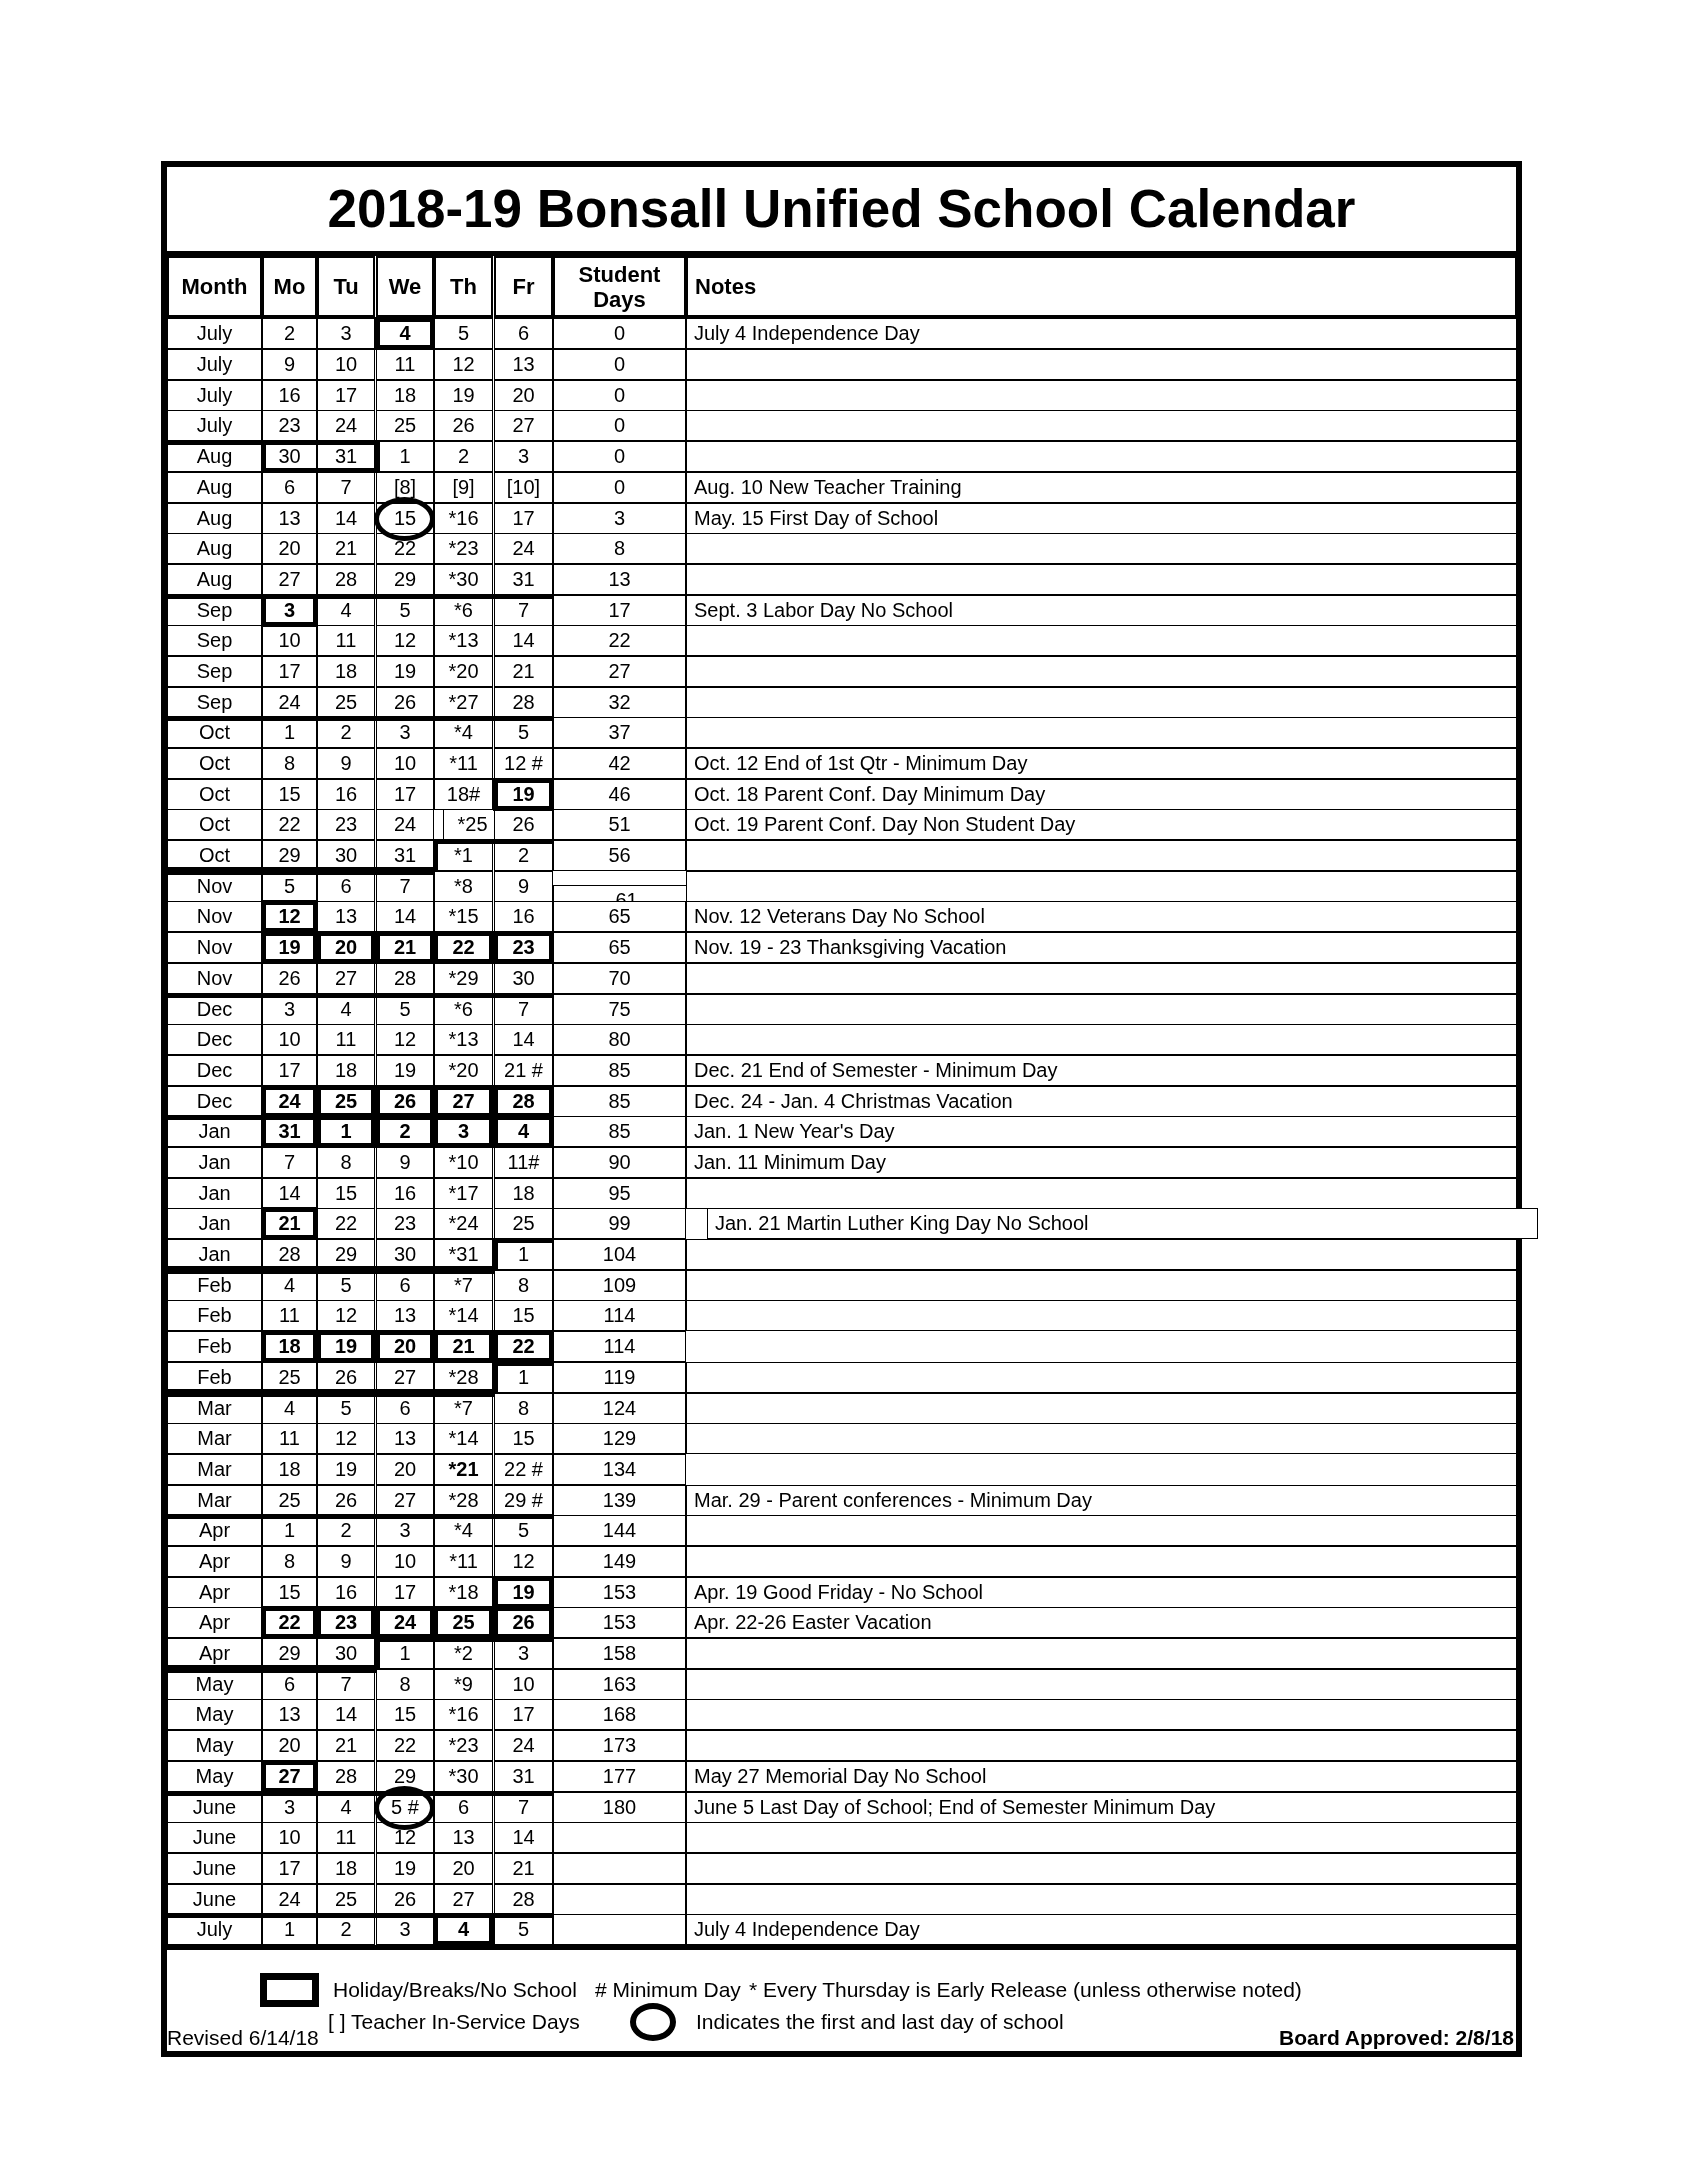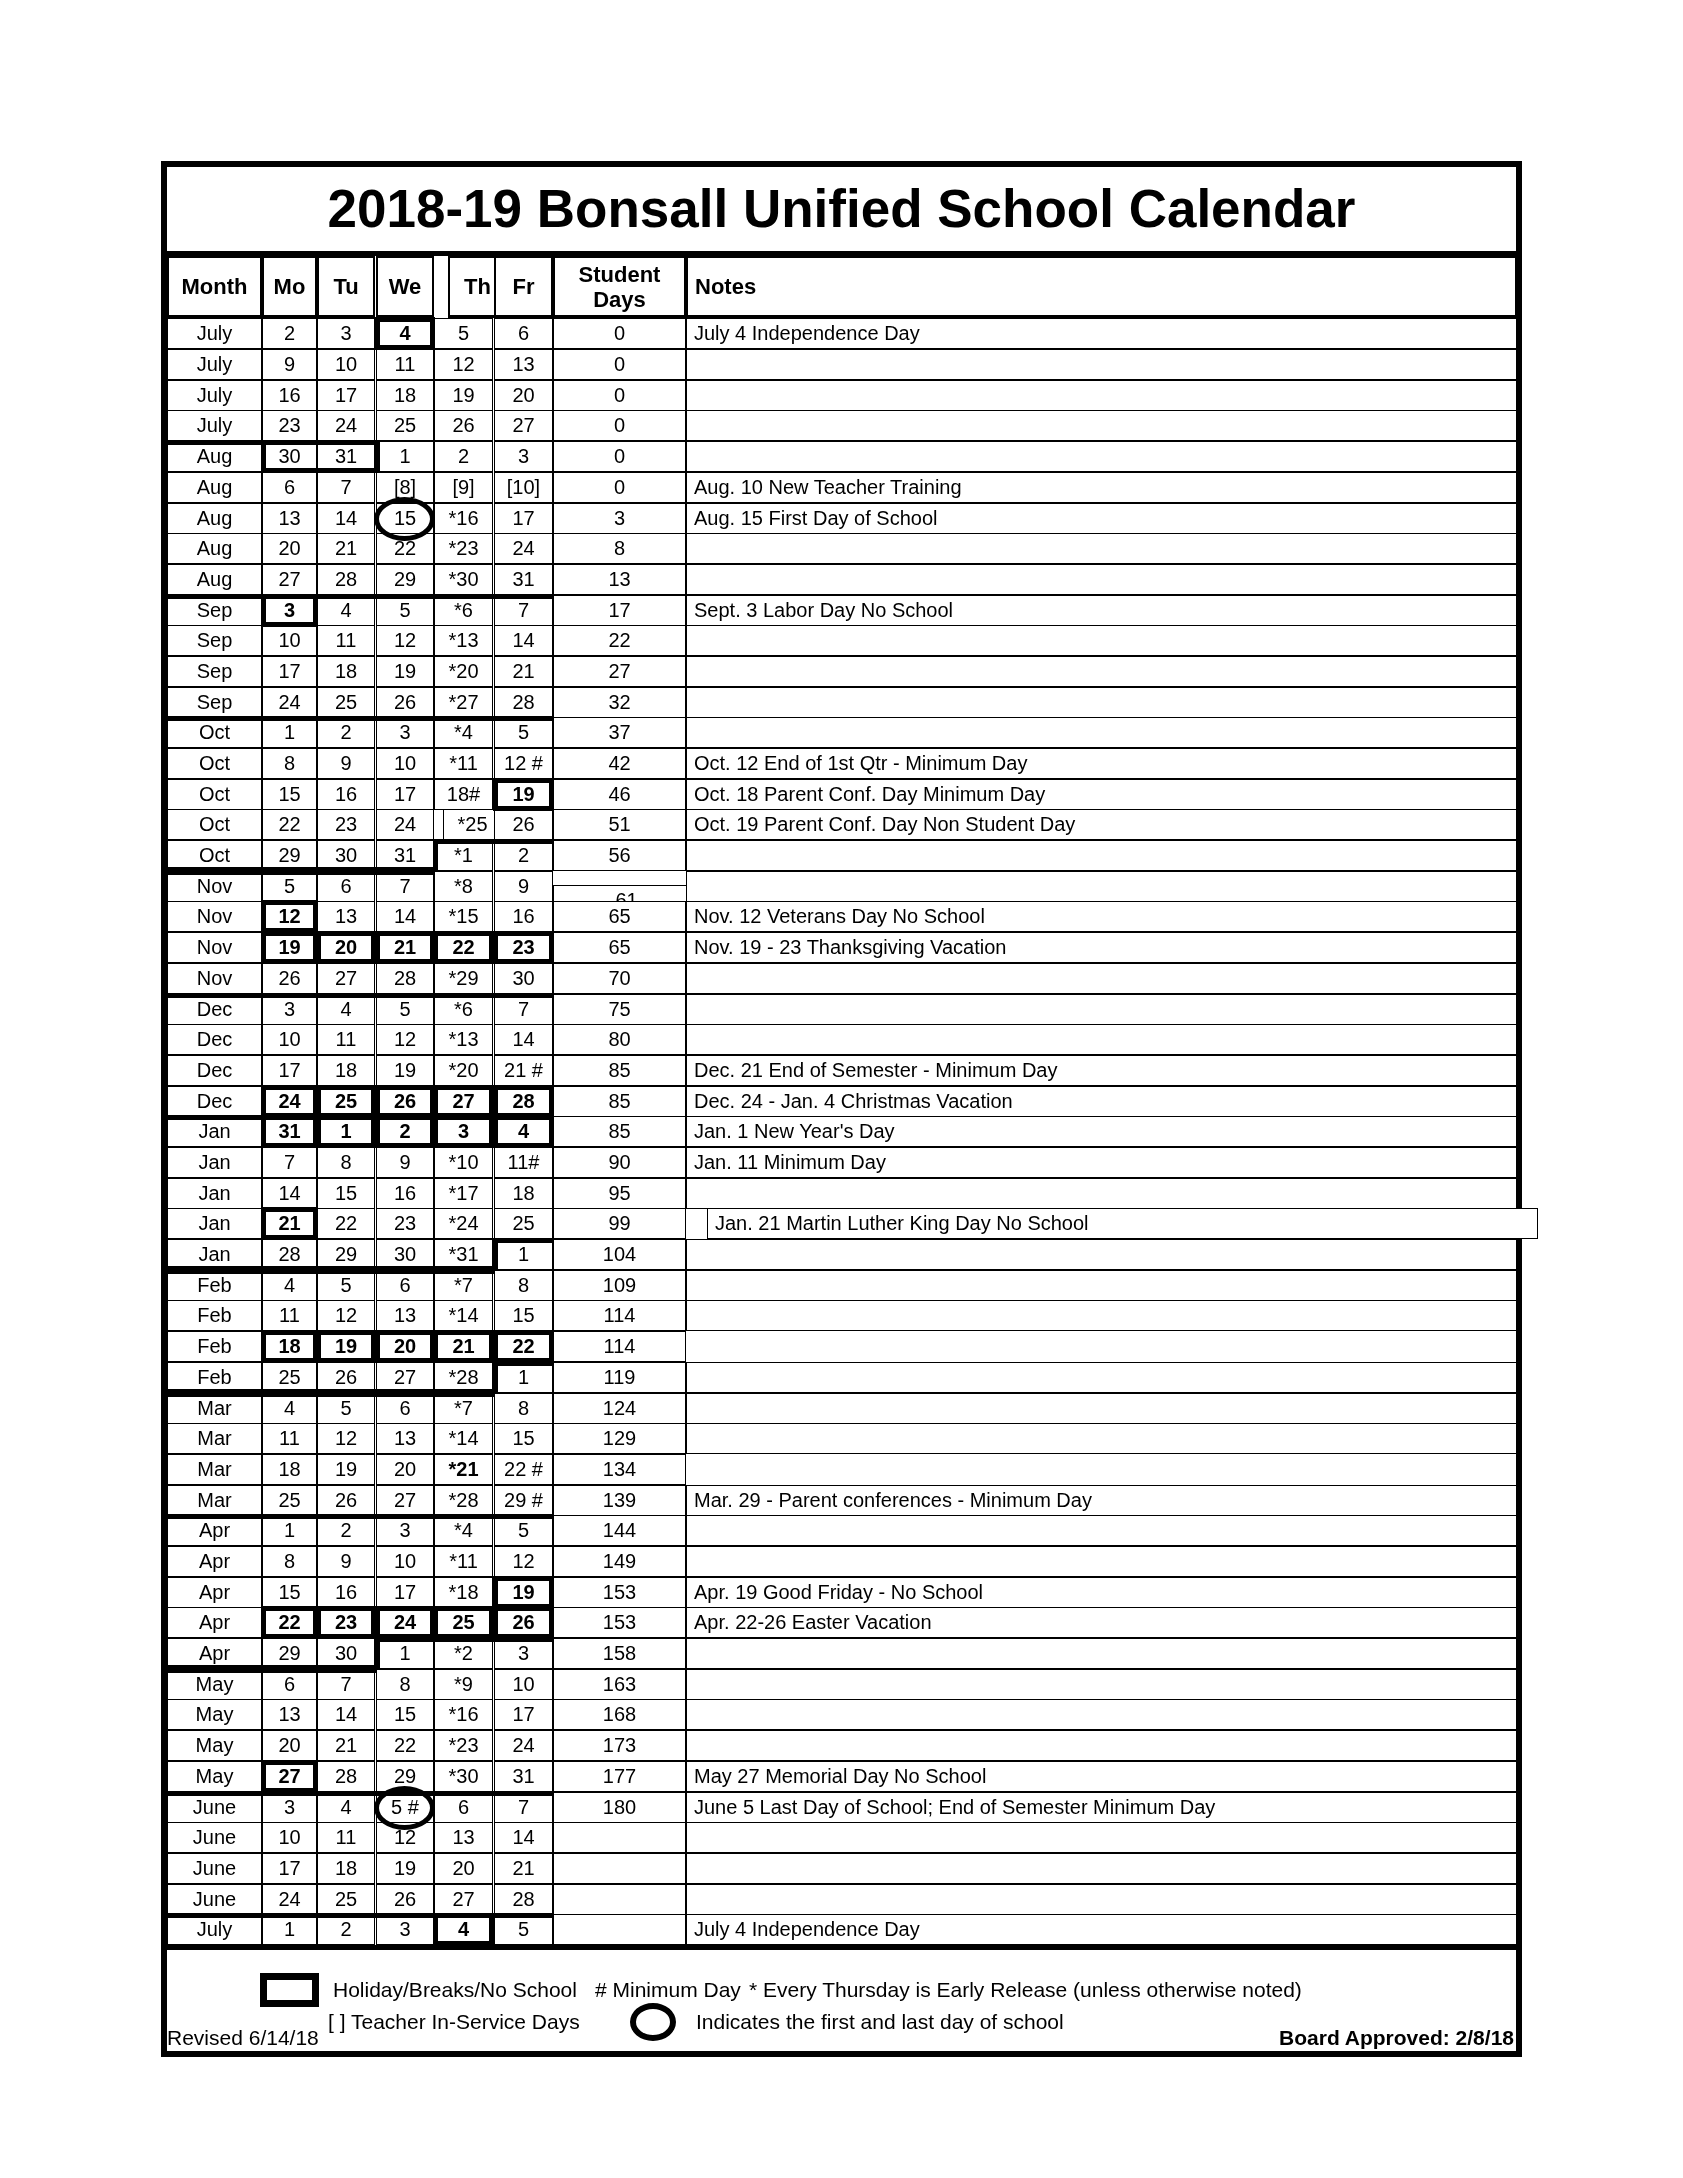--- a/index.html
+++ b/index.html
@@ -38,21 +38,21 @@
 </head>
 <body>
 
 <div class="page">
   <div class="title">2018-19 Bonsall Unified School Calendar</div>
   <div id="cal" class="cal">
       <div class="cell header-cell" style="left: 0px; width: 95px; top: 0px; height: 62px;">Month</div>
       <div class="cell header-cell" style="left: 95px; width: 55px; top: 0px; height: 62px;">Mo</div>
       <div class="cell header-cell" style="left: 150px; width: 58px; top: 0px; height: 62px;">Tu</div>
       <div class="cell header-cell" style="left: 209px; width: 58px; top: 0px; height: 62px;">We</div>
-      <div class="cell header-cell" style="left: 281px; width: 59px; top: 0px; height: 62px;">Th</div>
+      <div class="cell header-cell" style="left: 267px; width: 59px; top: 0px; height: 62px;">Th</div>
       <div class="cell header-cell" style="left: 327px; width: 59px; top: 0px; height: 62px;">Fr</div>
       <div class="cell header-cell" style="left: 386px; width: 133px; top: 0px; height: 62px;">Student Days</div>
       <div class="cell header-cell notes" style="left: 519px; width: 831px; top: 0px; height: 62px;">Notes</div>
       <div class="cell" style="left: 0px; width: 95px; top: 62px; height: 31px;">July</div>
       <div class="cell" style="left: 95px; width: 55px; top: 62px; height: 31px;">2</div>
       <div class="cell" style="left: 150px; width: 58px; top: 62px; height: 31px;">3</div>
       <div class="cell hol" style="left: 209px; width: 58px; top: 62px; height: 31px;">4</div>
       <div class="cell" style="left: 267px; width: 59px; top: 62px; height: 31px;">5</div>
       <div class="cell" style="left: 327px; width: 59px; top: 62px; height: 31px;">6</div>
       <div class="cell" style="left: 386px; width: 133px; top: 62px; height: 31px;">0</div>
@@ -97,21 +97,21 @@
       <div class="cell" style="left: 327px; width: 59px; top: 216px; height: 31px;">[10]</div>
       <div class="cell" style="left: 386px; width: 133px; top: 216px; height: 31px;">0</div>
       <div class="cell notes" style="left: 519px; width: 831px; top: 216px; height: 31px;">Aug. 10 New Teacher Training</div>
       <div class="cell" style="left: 0px; width: 95px; top: 247px; height: 31px;">Aug</div>
       <div class="cell" style="left: 95px; width: 55px; top: 247px; height: 31px;">13</div>
       <div class="cell" style="left: 150px; width: 58px; top: 247px; height: 31px;">14</div>
       <div class="cell" style="left: 209px; width: 58px; top: 247px; height: 31px;">15<span class="circle"></span></div>
       <div class="cell" style="left: 267px; width: 59px; top: 247px; height: 31px;">*16</div>
       <div class="cell" style="left: 327px; width: 59px; top: 247px; height: 31px;">17</div>
       <div class="cell" style="left: 386px; width: 133px; top: 247px; height: 31px;">3</div>
-      <div class="cell notes" style="left: 519px; width: 831px; top: 247px; height: 31px;">Aug. 15 First Day of School</div>
+      <div class="cell notes" style="left: 519px; width: 831px; top: 247px; height: 31px;">May. 15 First Day of School</div>
       <div class="cell" style="left: 0px; width: 95px; top: 277px; height: 31px;">Aug</div>
       <div class="cell" style="left: 95px; width: 55px; top: 277px; height: 31px;">20</div>
       <div class="cell" style="left: 150px; width: 58px; top: 277px; height: 31px;">21</div>
       <div class="cell" style="left: 209px; width: 58px; top: 277px; height: 31px;">22</div>
       <div class="cell" style="left: 267px; width: 59px; top: 277px; height: 31px;">*23</div>
       <div class="cell" style="left: 327px; width: 59px; top: 277px; height: 31px;">24</div>
       <div class="cell" style="left: 386px; width: 133px; top: 277px; height: 31px;">8</div>
       <div class="cell notes" style="left: 519px; width: 831px; top: 277px; height: 31px;"></div>
       <div class="cell" style="left: 0px; width: 95px; top: 308px; height: 31px;">Aug</div>
       <div class="cell" style="left: 95px; width: 55px; top: 308px; height: 31px;">27</div>

